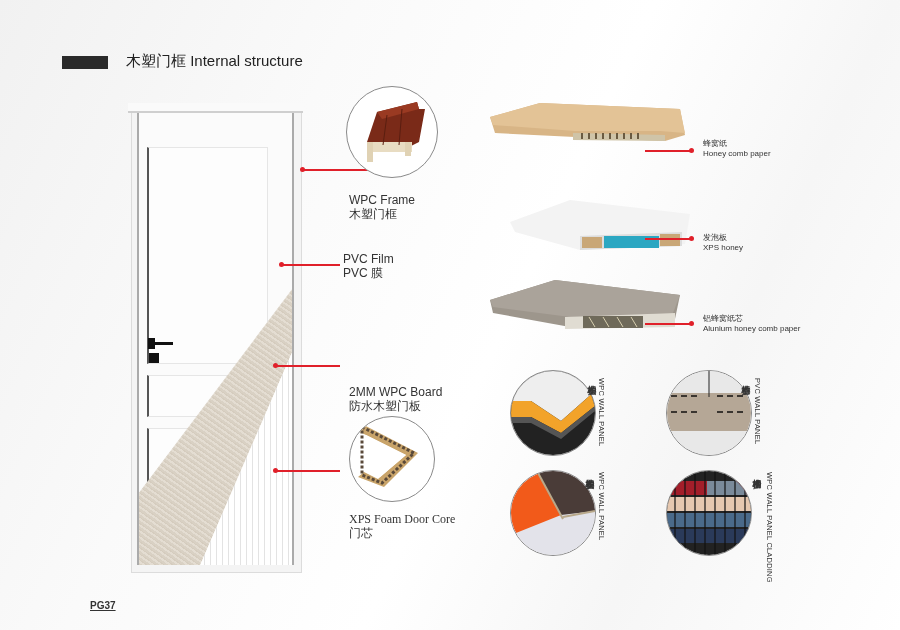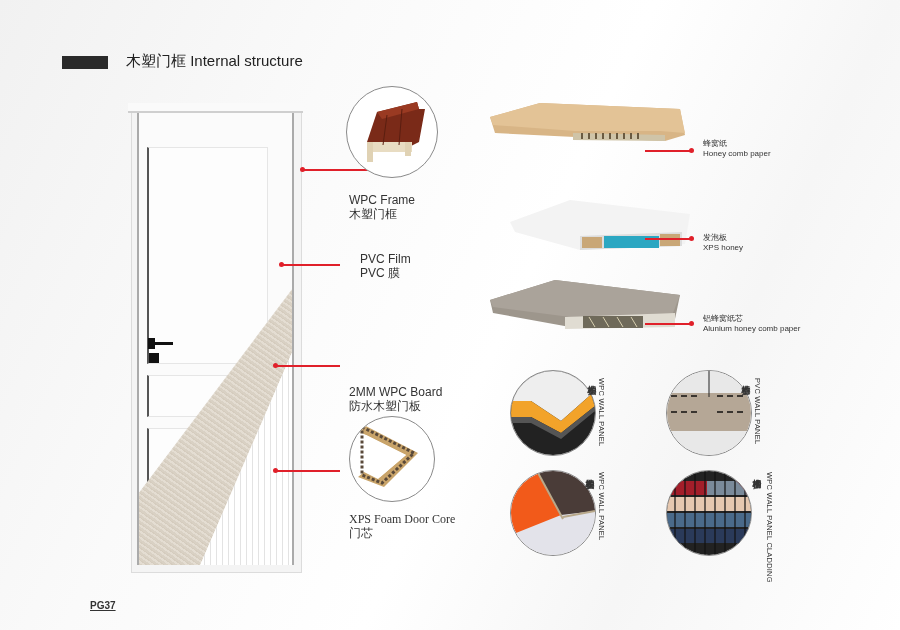--- a/index.html
+++ b/index.html
@@ -71,21 +71,21 @@
   </div>
   <div class="abs lbl" style="left:349px;top:193px;">
     <div>WPC Frame</div>
     <div>木塑门框</div>
   </div>
 </div>
 
 <div>
   <div class="abs dot" style="left:279px;top:262px;"></div>
   <div class="abs line" style="left:282px;top:264px;width:58px;"></div>
-  <div class="abs lbl" style="left:360px;top:252px;">
+  <div class="abs lbl" style="left:343px;top:252px;">
     <div>PVC Film</div>
     <div>PVC 膜</div>
   </div>
 </div>
 
 <div>
   <div class="abs dot" style="left:273px;top:363px;"></div>
   <div class="abs line" style="left:276px;top:365px;width:64px;"></div>
   <div class="abs lbl" style="left:349px;top:353px;margin-top:32px;">
     <div>2MM WPC Board</div>

